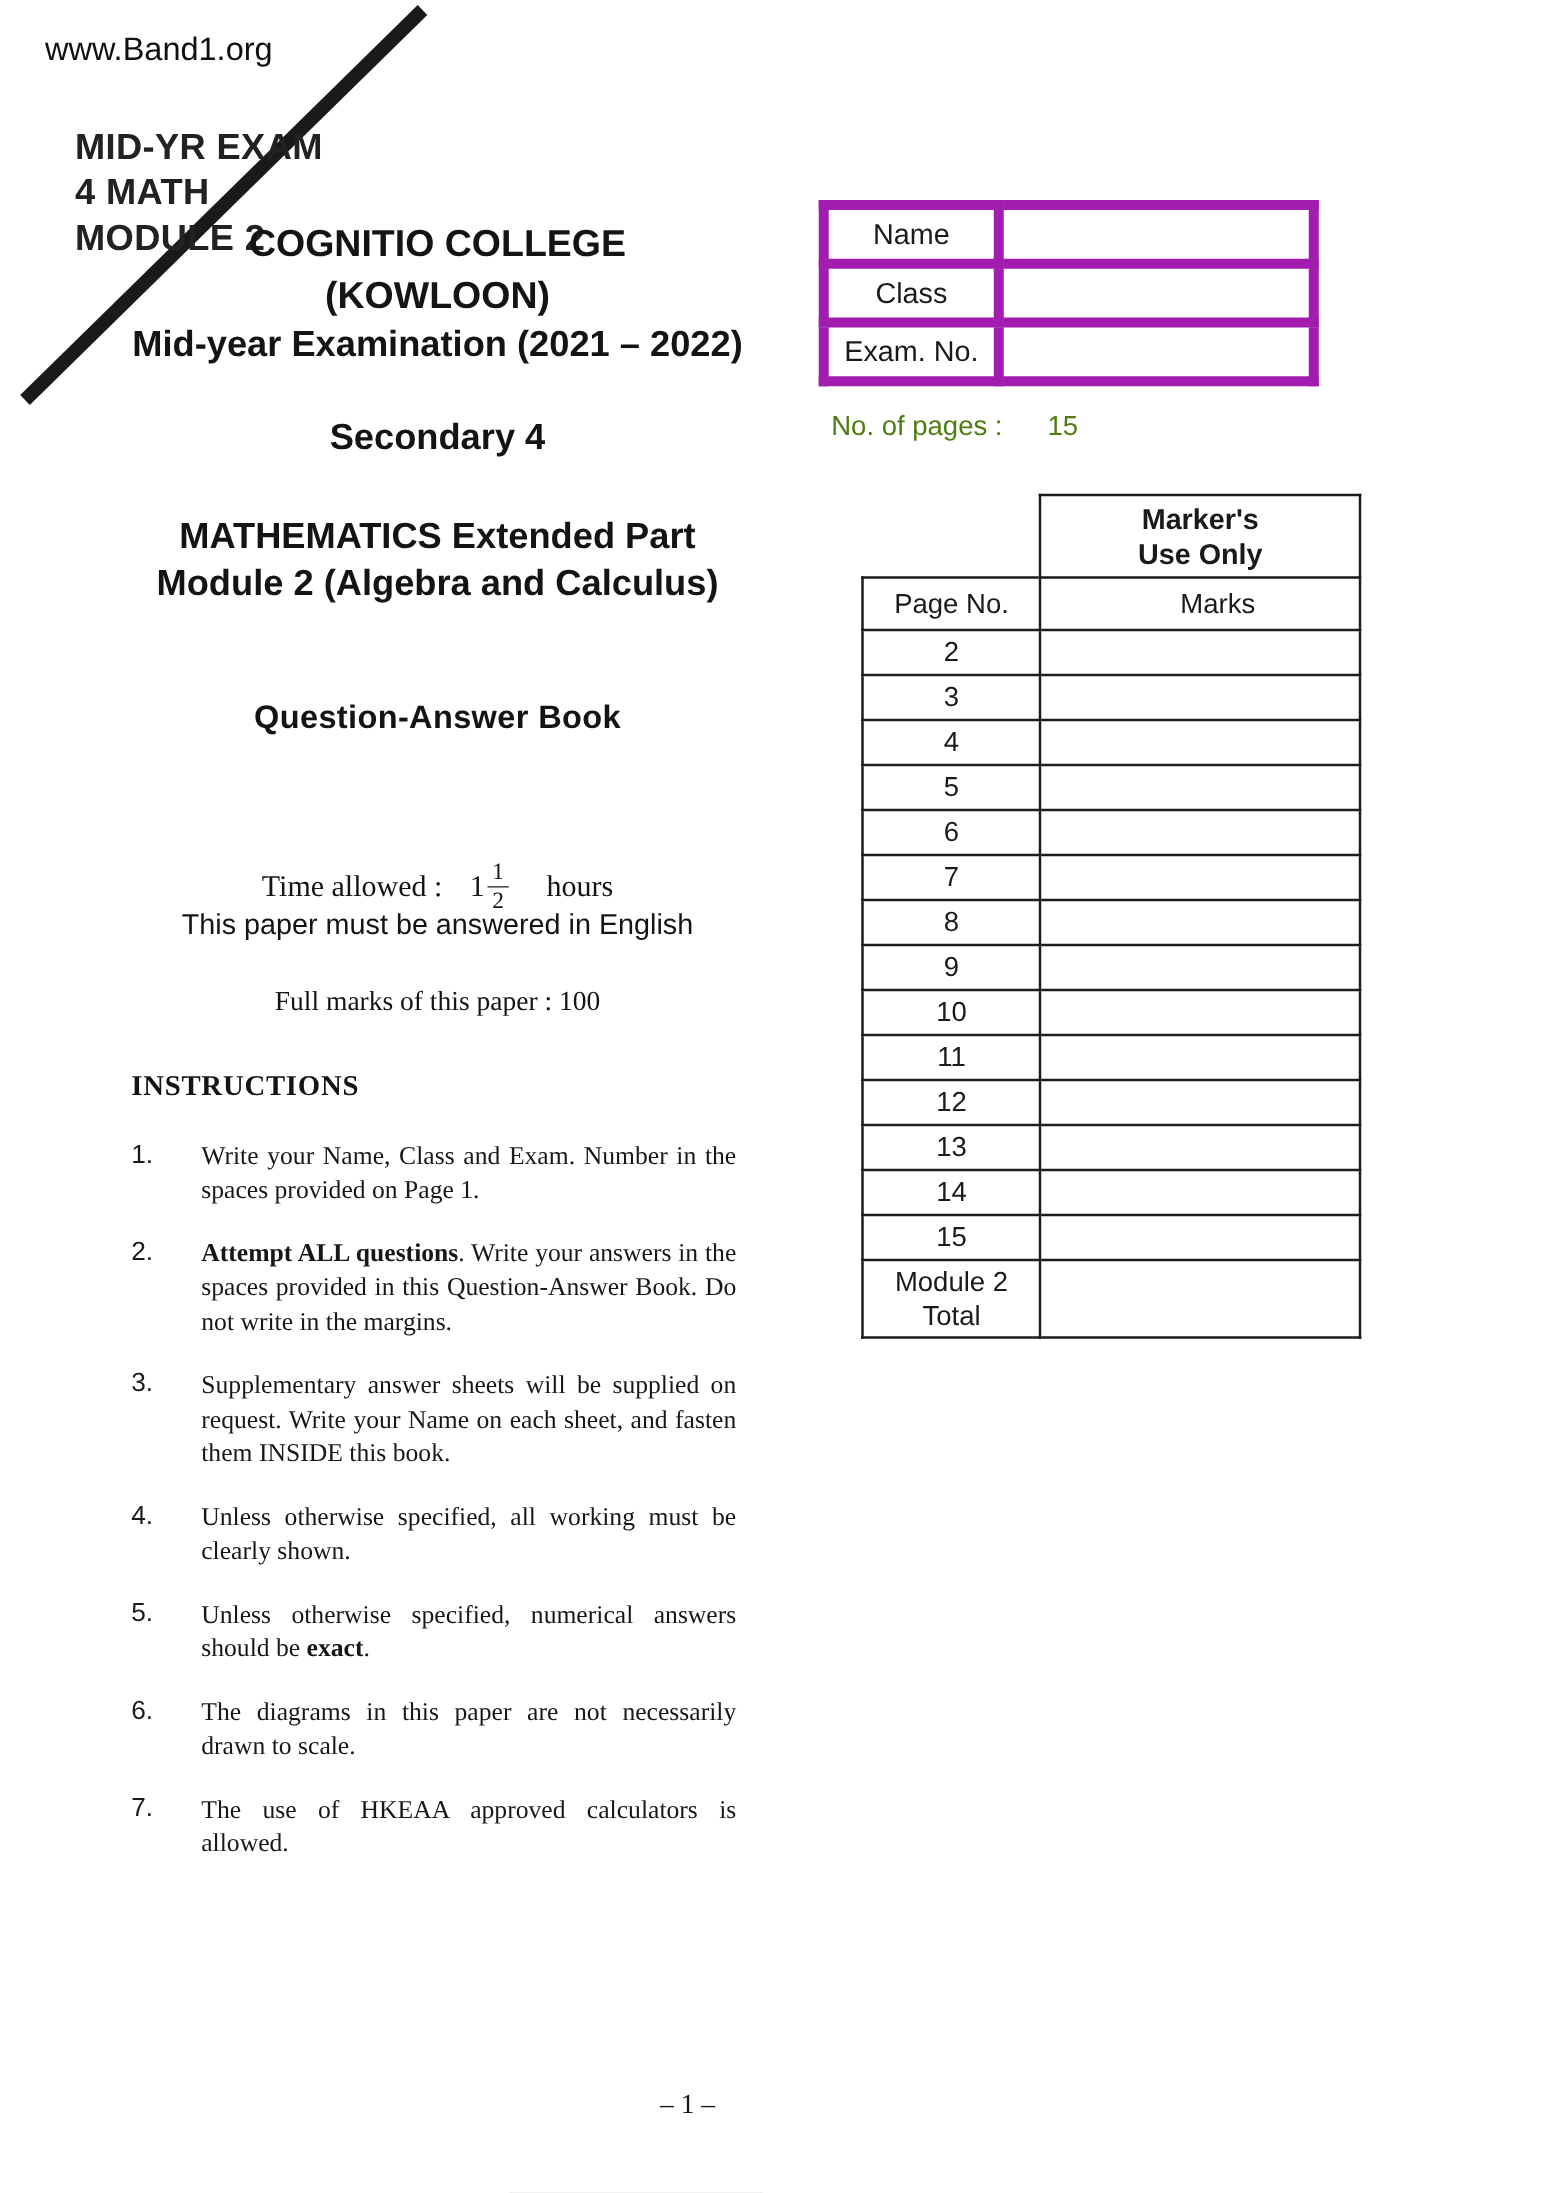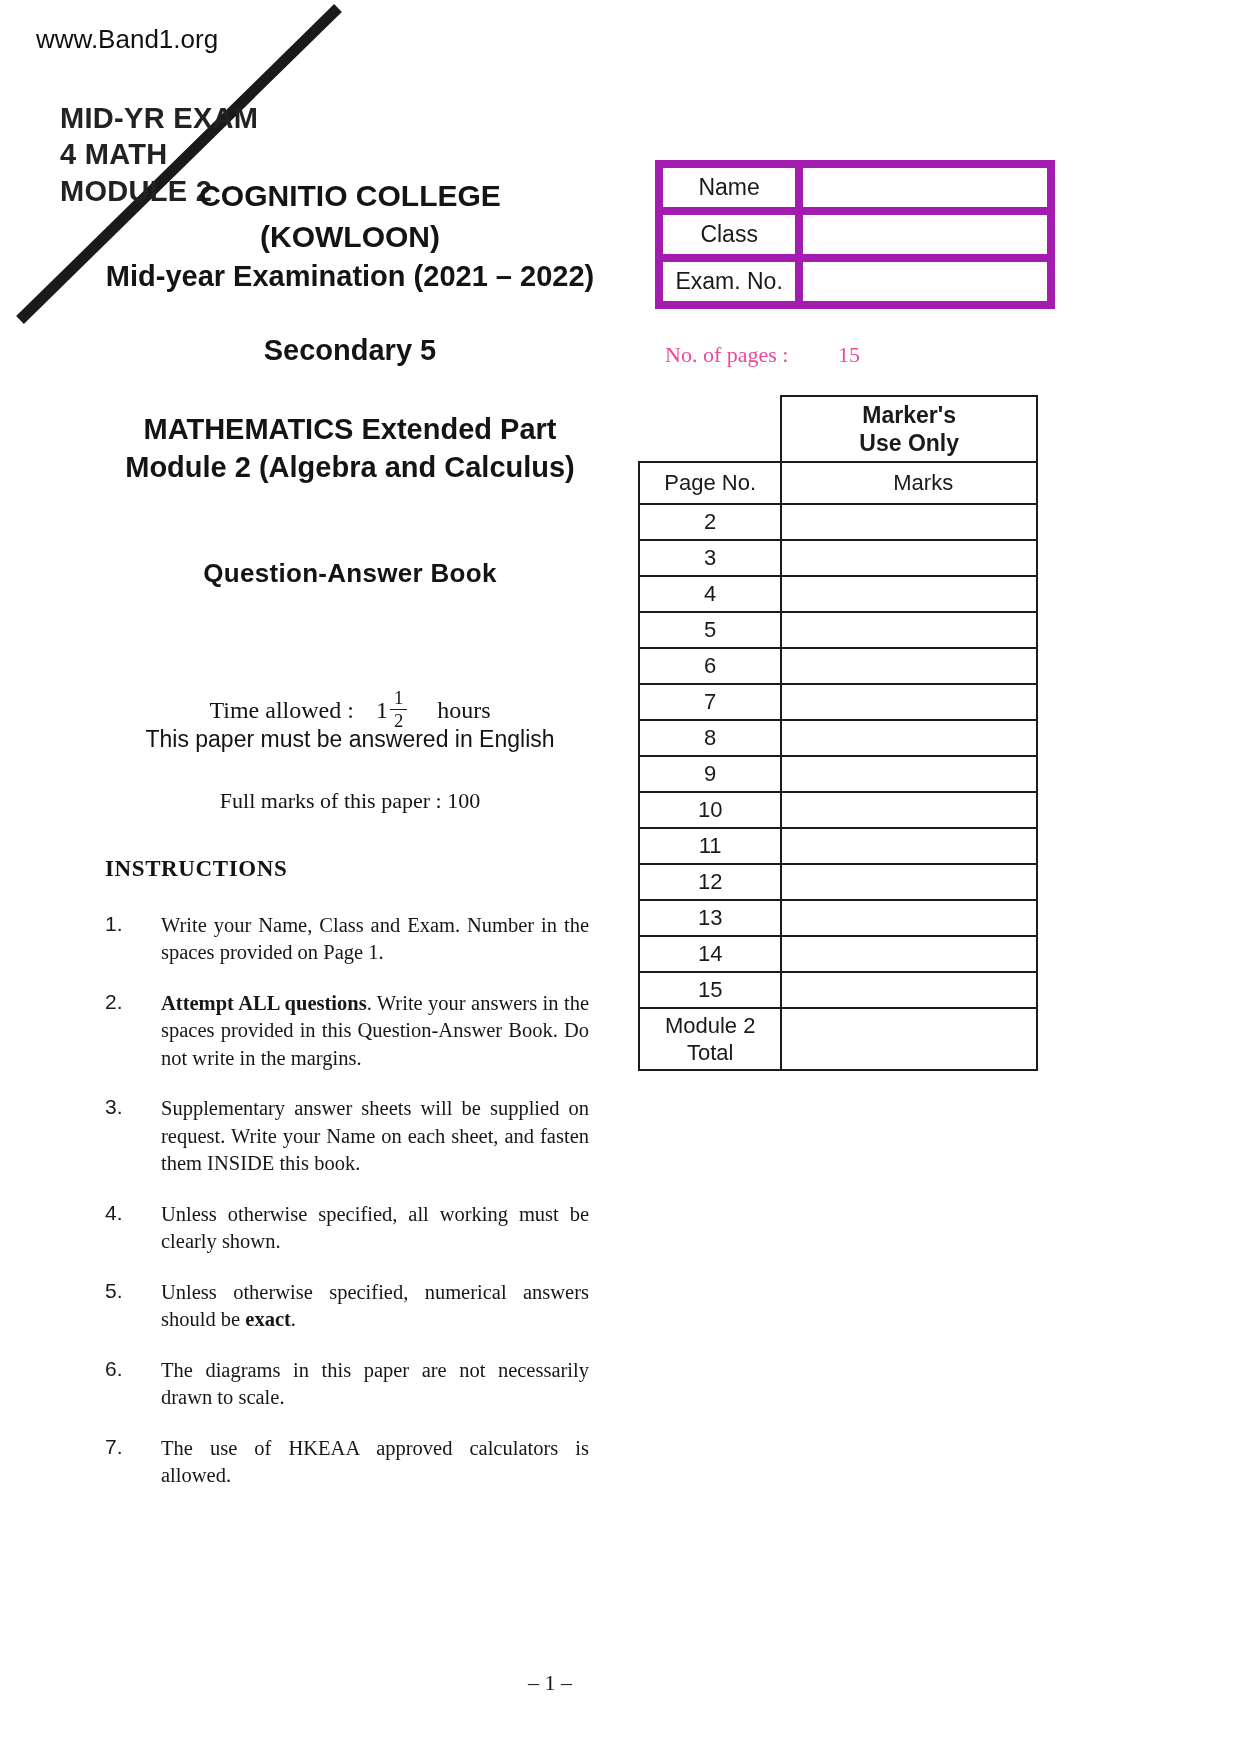--- a/index.html
+++ b/index.html
@@ -64,27 +64,27 @@
   .student-table {
     position:absolute; left:655px; top:160px;
     border-collapse:collapse; width:400px;
     font-family:"Liberation Sans", sans-serif; font-size:23px; color:#1a1a1a;
   }
   .student-table td { border:8px solid #a21caf; height:47px; text-align:center; vertical-align:middle; }
   .student-table td.label-cell { width:142px; }
   .student-table td.value-cell { width:258px; }
 
   .pages-line {
-    position:absolute; left:665px; top:342px;
-    font-family:Liberation Serif, serif; font-size:22px; color:#ec4899;
+    position:absolute; left:665px; top:328px;
+    font-family:Liberation Sans, sans-serif; font-size:22px; color:#4d7c0f;
   }
   .pages-line .pages-value { position:absolute; left:173px; top:0; }
 
   .marker-table {
-    position:absolute; left:638px; top:395px;
+    position:absolute; left:689px; top:395px;
     border-collapse:collapse; width:400px;
     font-family:"Liberation Sans", sans-serif; font-size:22px; color:#1a1a1a;
   }
   .marker-table td { border:2px solid #1c1c1c; text-align:center; vertical-align:middle; }
   .marker-table td.ghost { border:none; }
   .marker-table td.mu-header { height:66px; font-weight:bold; line-height:1.22; font-size:23px; }
   .marker-table td.col-page { width:143px; height:42px; }
   .marker-table td.col-marks { width:257px;padding-left:28px; }
   .marker-table td.pg { height:36px; }
   .marker-table td.mk { }
@@ -111,21 +111,21 @@
     <div>4 MATH</div>
     <div>MODULE 2</div>
   </div>
 
   <div class="center-col college-block">
     <div>COGNITIO COLLEGE</div>
     <div>(KOWLOON)</div>
     <div class="exam-title-line">Mid-year Examination (2021 – 2022)</div>
   </div>
 
-  <div class="center-col secondary-line">Secondary 5</div>
+  <div class="center-col secondary-line">Secondary 4</div>
 
   <div class="center-col subject-block">
     <div>MATHEMATICS Extended Part</div>
     <div>Module 2 (Algebra and Calculus)</div>
   </div>
 
   <div class="center-col book-line">Question-Answer Book</div>
 
   <div class="center-col time-line">
     <span>Time allowed :</span>

